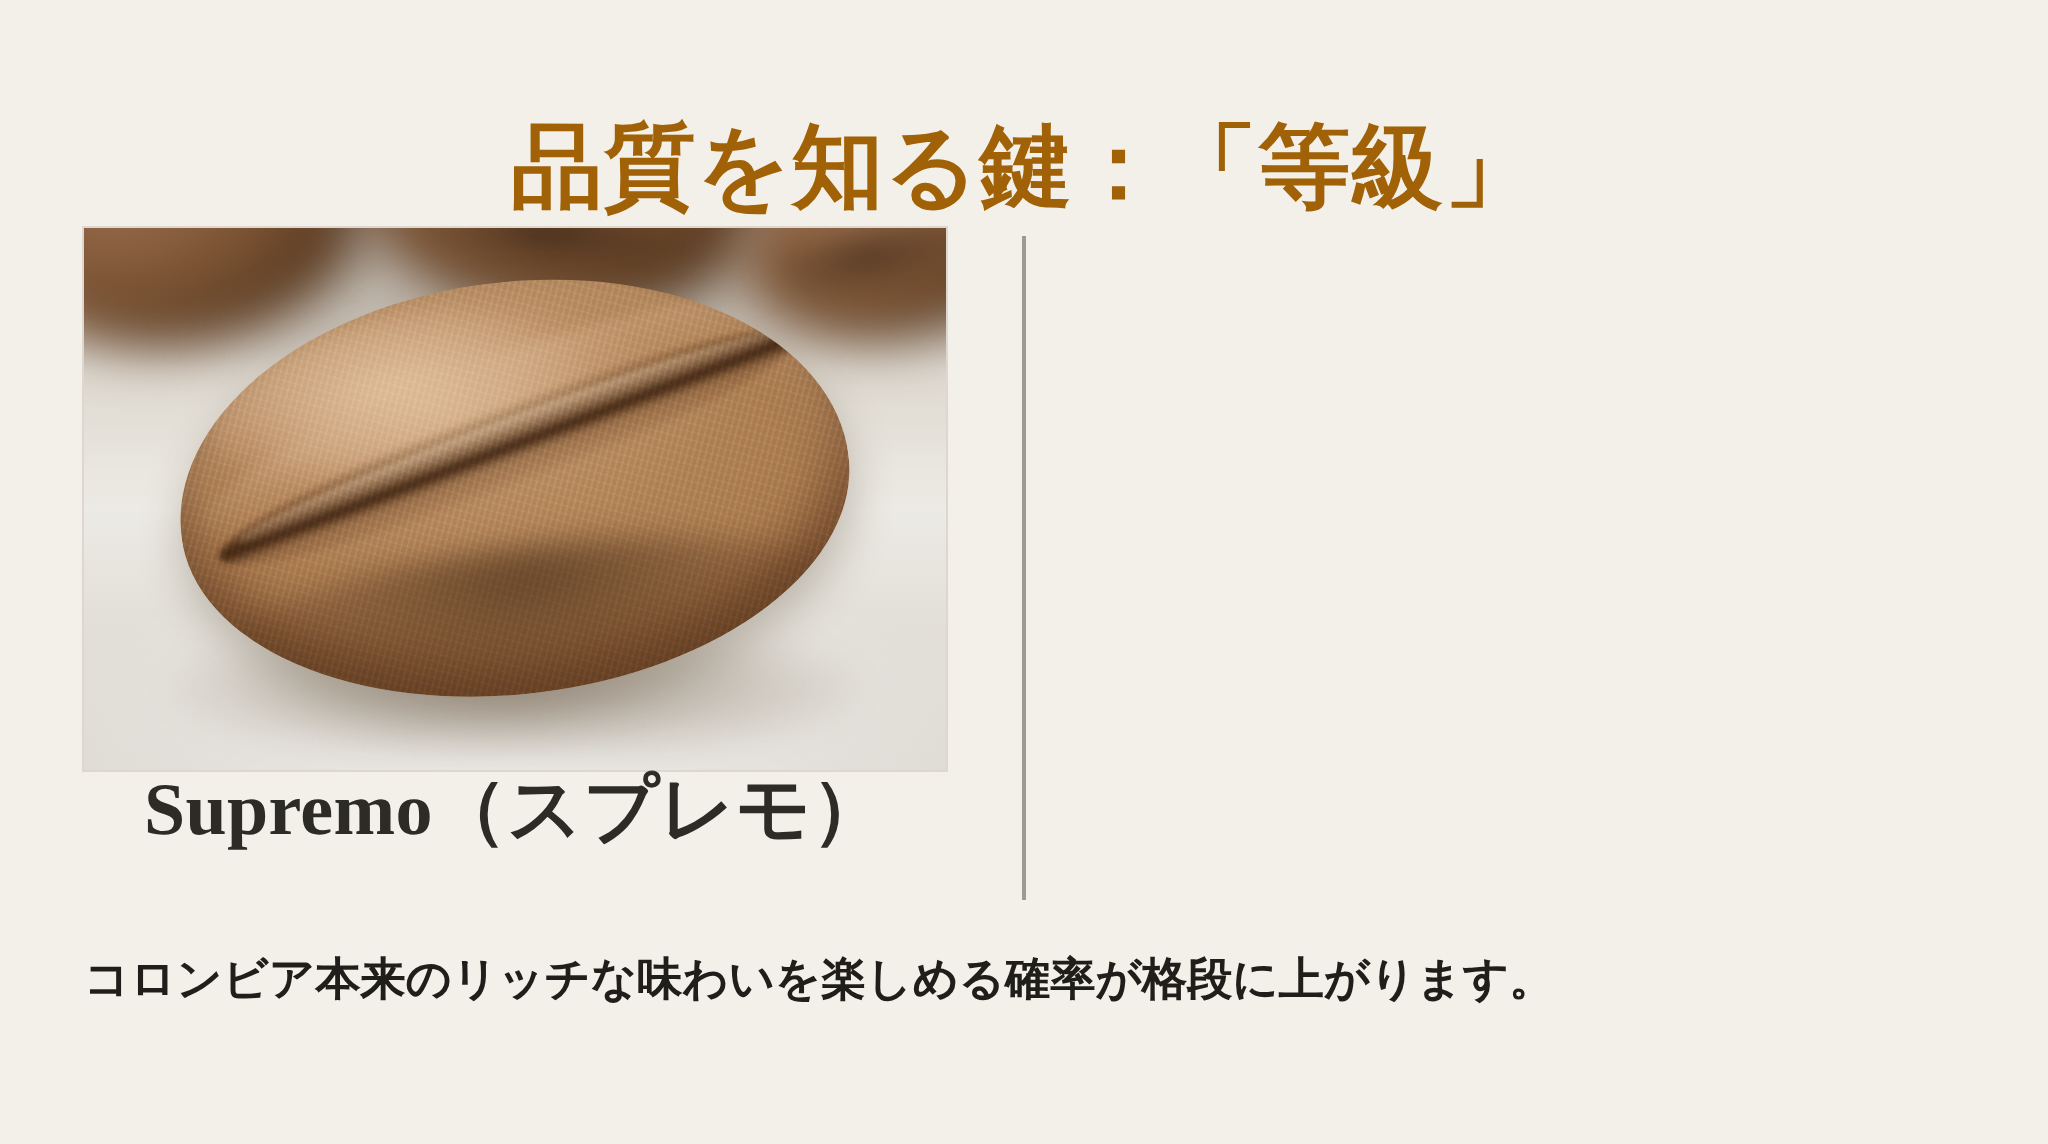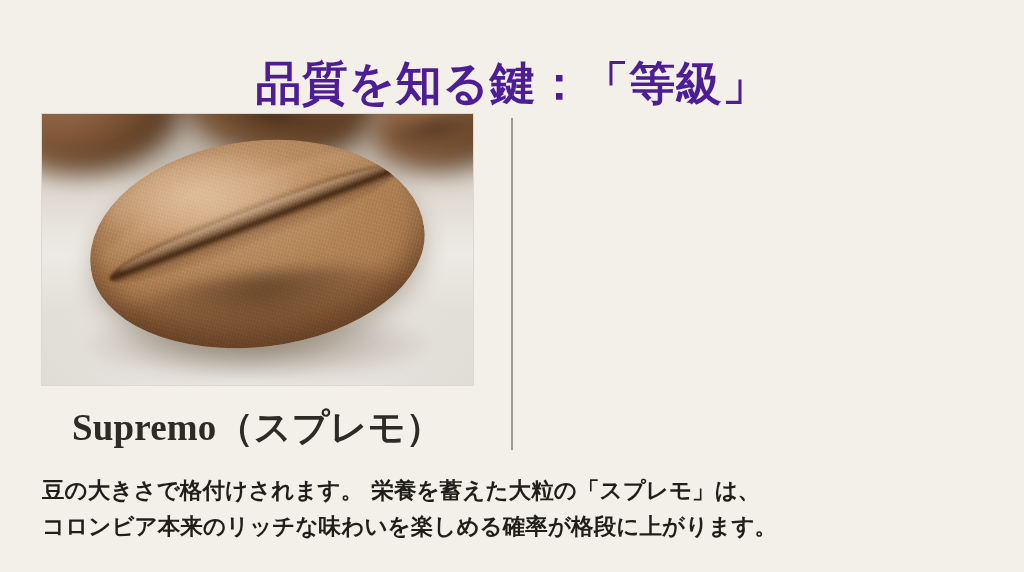--- a/index.html
+++ b/index.html
@@ -26,21 +26,21 @@
     position: absolute;
     top: 28px;
     left: 0;
     width: 1024px;
     text-align: center;
     font-family: "Liberation Serif", "DejaVu Serif", serif;
     font-weight: 700;
     font-size: 46px;
     line-height: 1.1;
     letter-spacing: 0.01em;
-    color: #4c1d95;
+    color: #a16207;
     white-space: nowrap;
   }
 
   
   .compare {
     position: absolute;
     top: 114px;
     left: 42px;
     width: 940px;
     height: 336px;
@@ -212,21 +212,20 @@
 
   
   .panel-left .bean      { left: 11%; top: 10%;  width: 78%; height: 76%; transform: rotate(-7deg); }
   .panel-left .bean-shadow { left: 10%; top: 72%; width: 80%; height: 26%; }
 
   
   .panel-right .bean     { left: 20%; top: 21%;  width: 58%; height: 56%; transform: rotate(-7deg); }
   .panel-right .bean-shadow { left: 19%; top: 68%; width: 60%; height: 20%; }
 
   .caption {
-    margin-top: 22px;
     font-family: "Liberation Serif", "DejaVu Serif", serif;
     font-weight: 700;
     font-size: 37px;
     line-height: 1.15;
     color: #2c2b26;
     white-space: nowrap;
     letter-spacing: 0.005em;
   }
 
   .divider {
@@ -283,17 +282,16 @@
       </div>
       <div class="caption">Supremo（スプレモ）</div>
     </div>
 
 
   </div>
 
   <div class="divider"></div>
 
   <div class="body-copy">
-    <span class="line">豆の大きさで格付けされます。 栄養を蓄えた大粒の「スプレモ」は、</span>
     <span class="line">コロンビア本来のリッチな味わいを楽しめる確率が格段に上がります。</span>
   </div>
 
 </div>
 
 </body></html>

